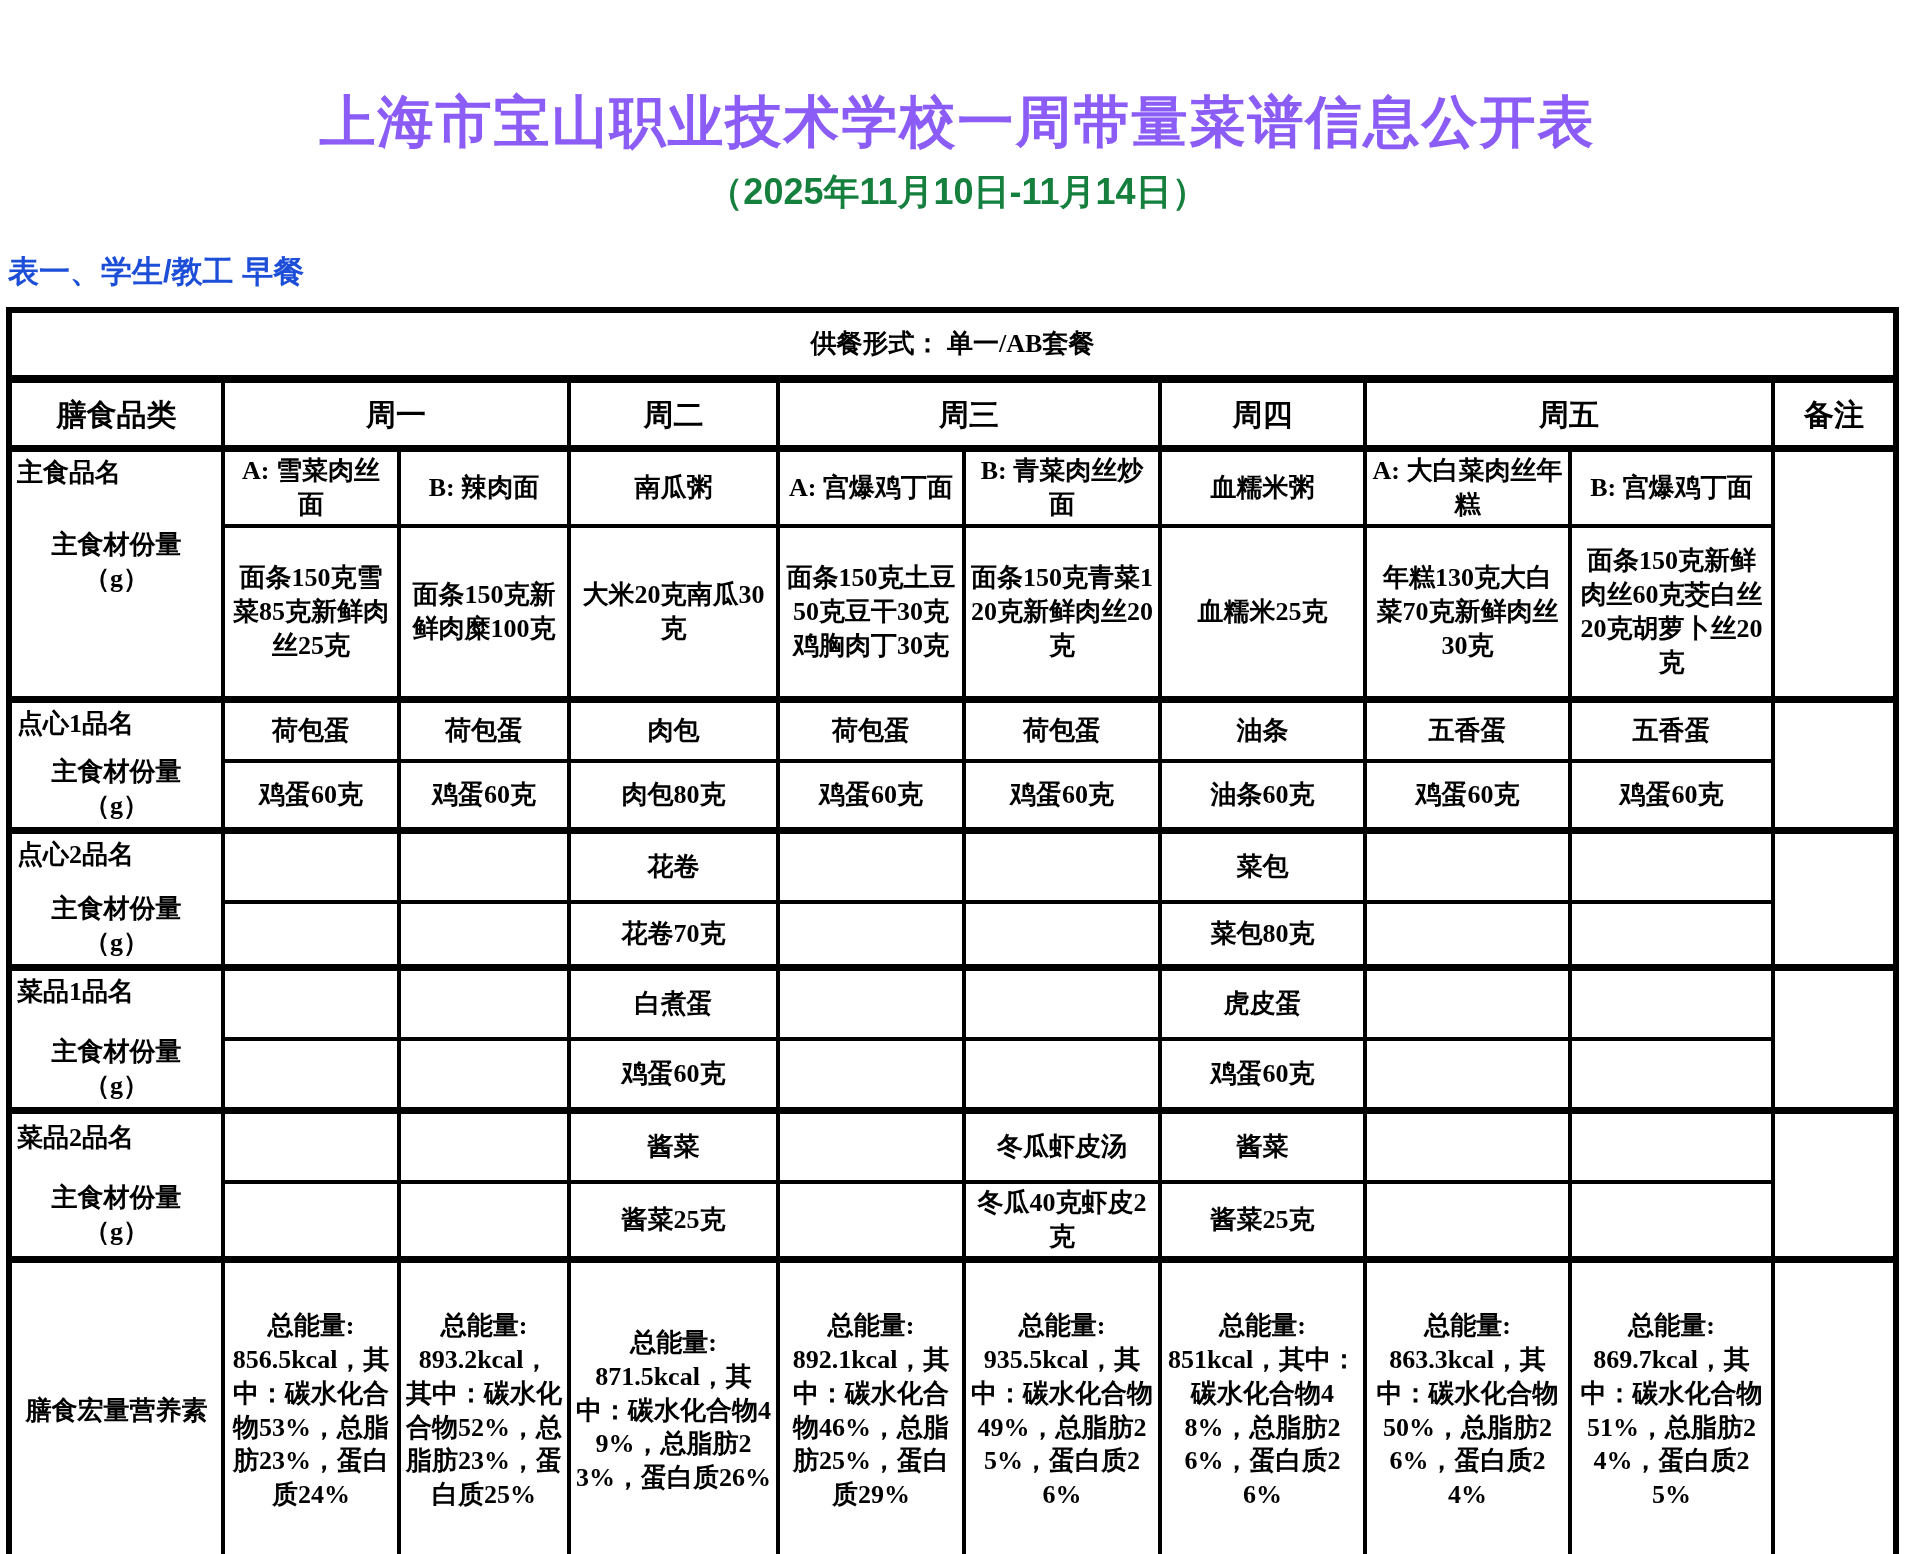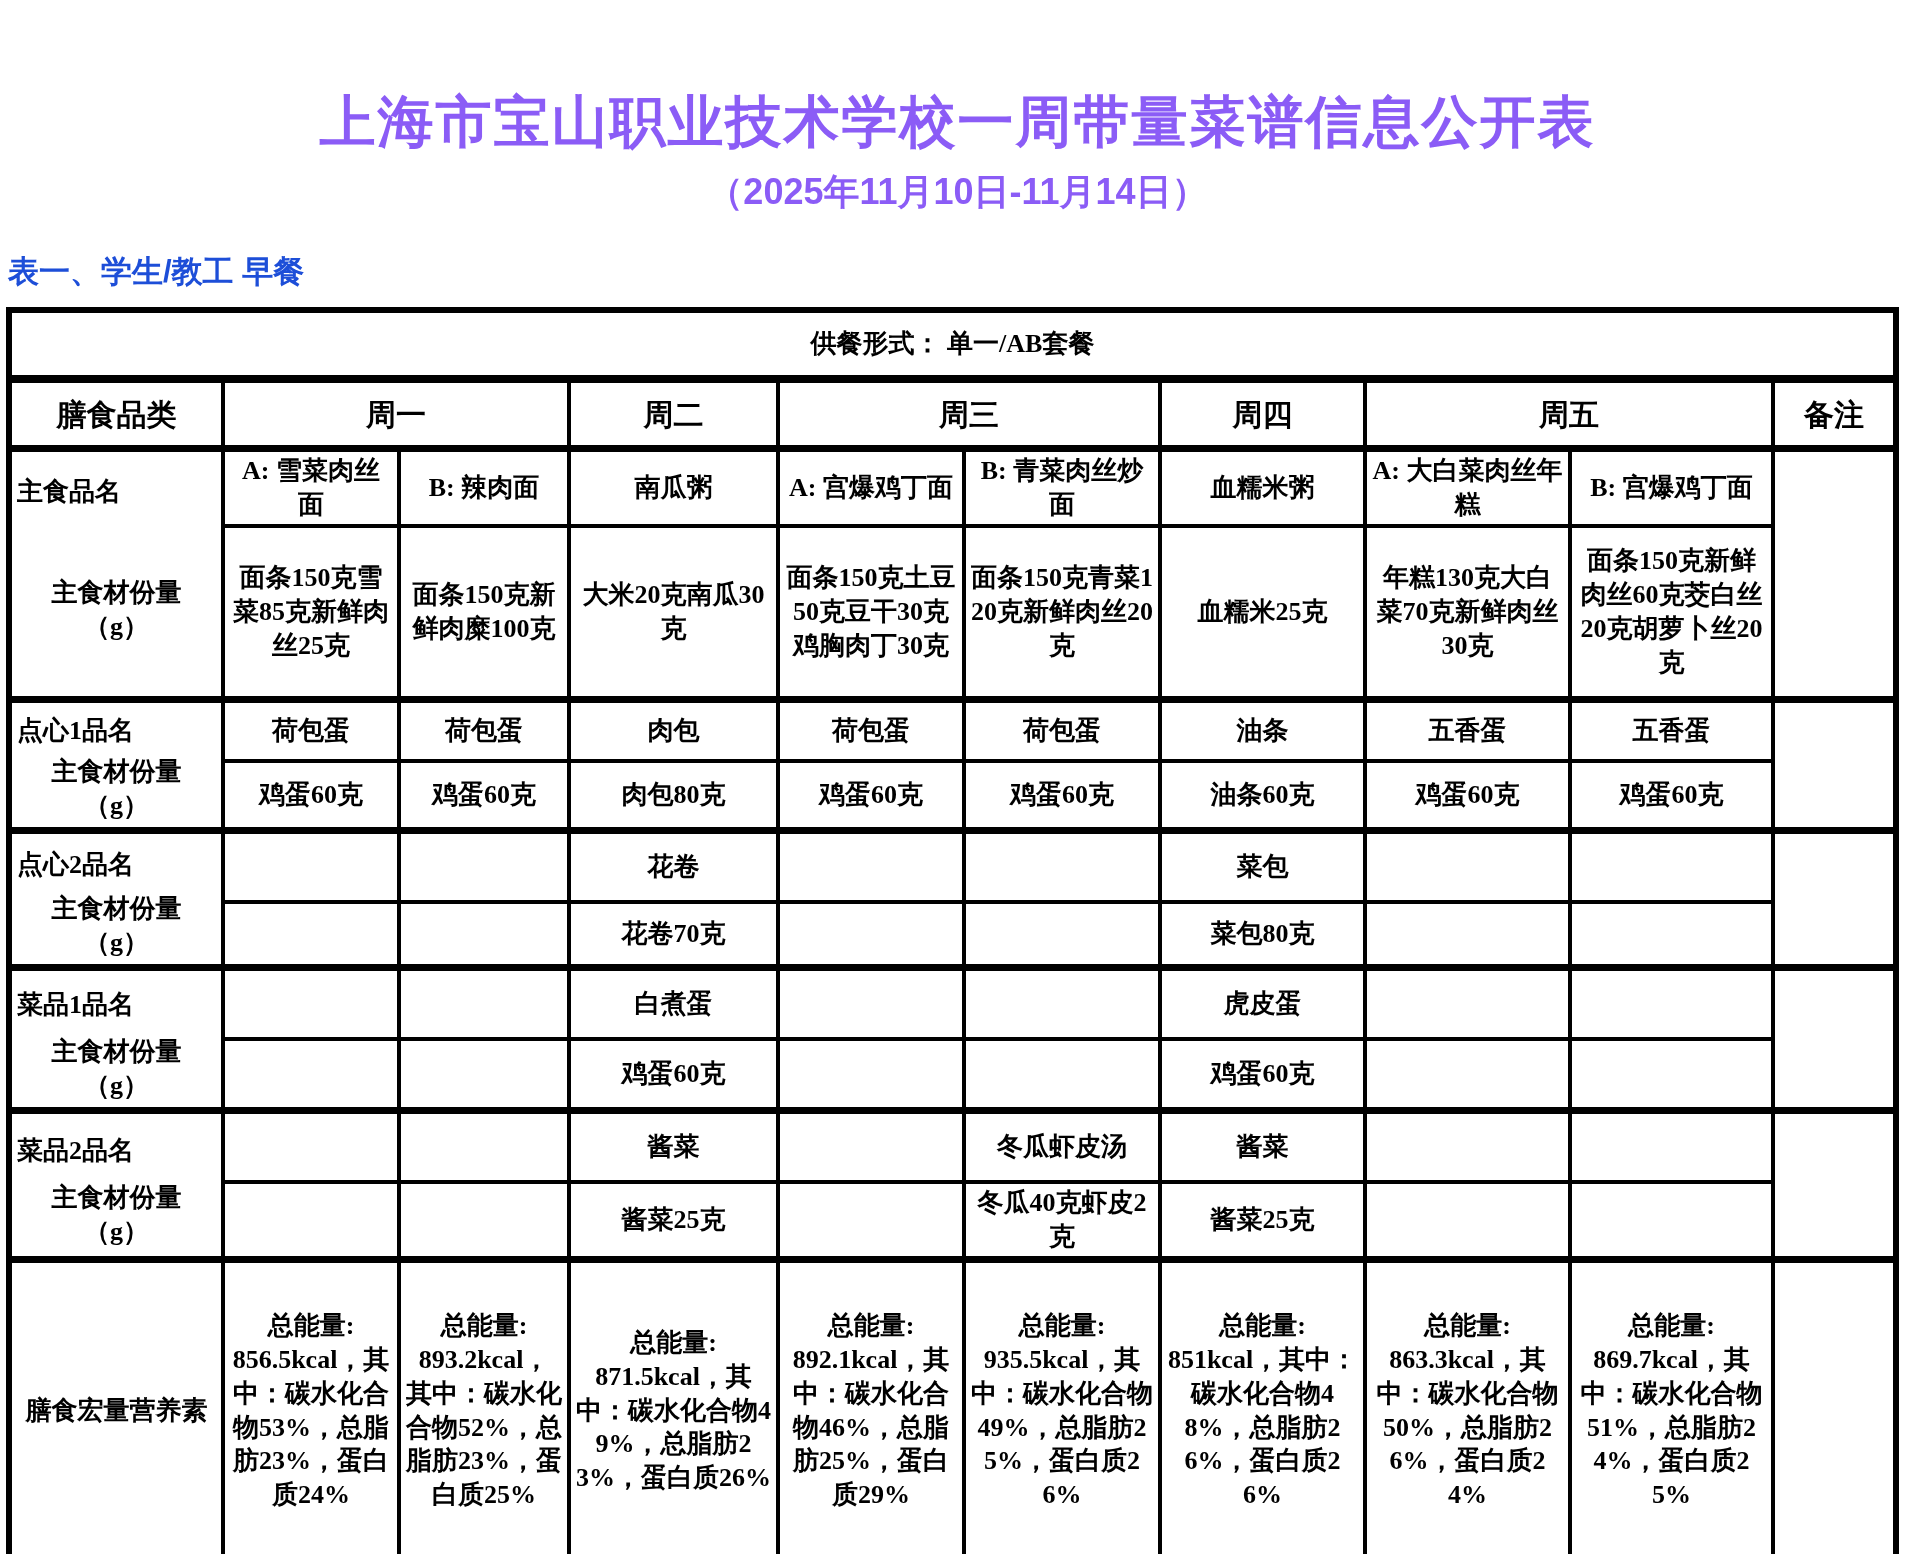--- a/index.html
+++ b/index.html
@@ -21,21 +21,21 @@
     letter-spacing:2px;
     color:#8b5cf6;
   }
   .subtitle{
     margin-top:24px;
     text-align:center;
     font-family:"Liberation Sans","DejaVu Sans",sans-serif;
     font-weight:bold;
     font-size:36px;
     line-height:1;
-    color:#8b5cf6;
+    color:#15803d;
   }
   .table-label{
     margin:46px 0 0 8px;
     font-family:"Liberation Sans","DejaVu Sans",sans-serif;
     font-weight:bold;
     font-size:31px;
     line-height:1;
     color:#1d4ed8;
   }
   table.menu{
@@ -71,21 +71,21 @@
   tr.r-s2-name td{height:62px;}
   tr.r-s2-qty td{height:56px;}
   tr.r-d1-name td{height:62px;}
   tr.r-d1-qty td{height:62px;}
   tr.r-d2-name td{height:62px;}
   tr.r-d2-qty td{height:62px;}
   tr.r-nutrient td{height:292px;}
   td.nutrient{font-size:25px;line-height:1.4;white-space:pre-line;padding:2px 3px;}
   
   .pairbox{display:flex;flex-direction:column;justify-content:stretch;}
-  .pairbox .a,.pairbox .b{display:flex;align-items:center;}
+  .pairbox .a,.pairbox .b{display:flex;align-items:flex-start;}
   .pb-staple{height:236px;}
   .pb-staple .a{height:72px;}
   .pb-staple .b{flex:1;}
   .pb-s1{height:116px;}
   .pb-s2{height:122px;}
   .pb-d1{height:128px;}
   .pb-d2{height:128px;}
   .pb-s1 .a,.pb-s1 .b,.pb-s2 .a,.pb-s2 .b,.pb-d1 .a,.pb-d1 .b,.pb-d2 .a,.pb-d2 .b{flex:1;}
 </style>
 </head>

